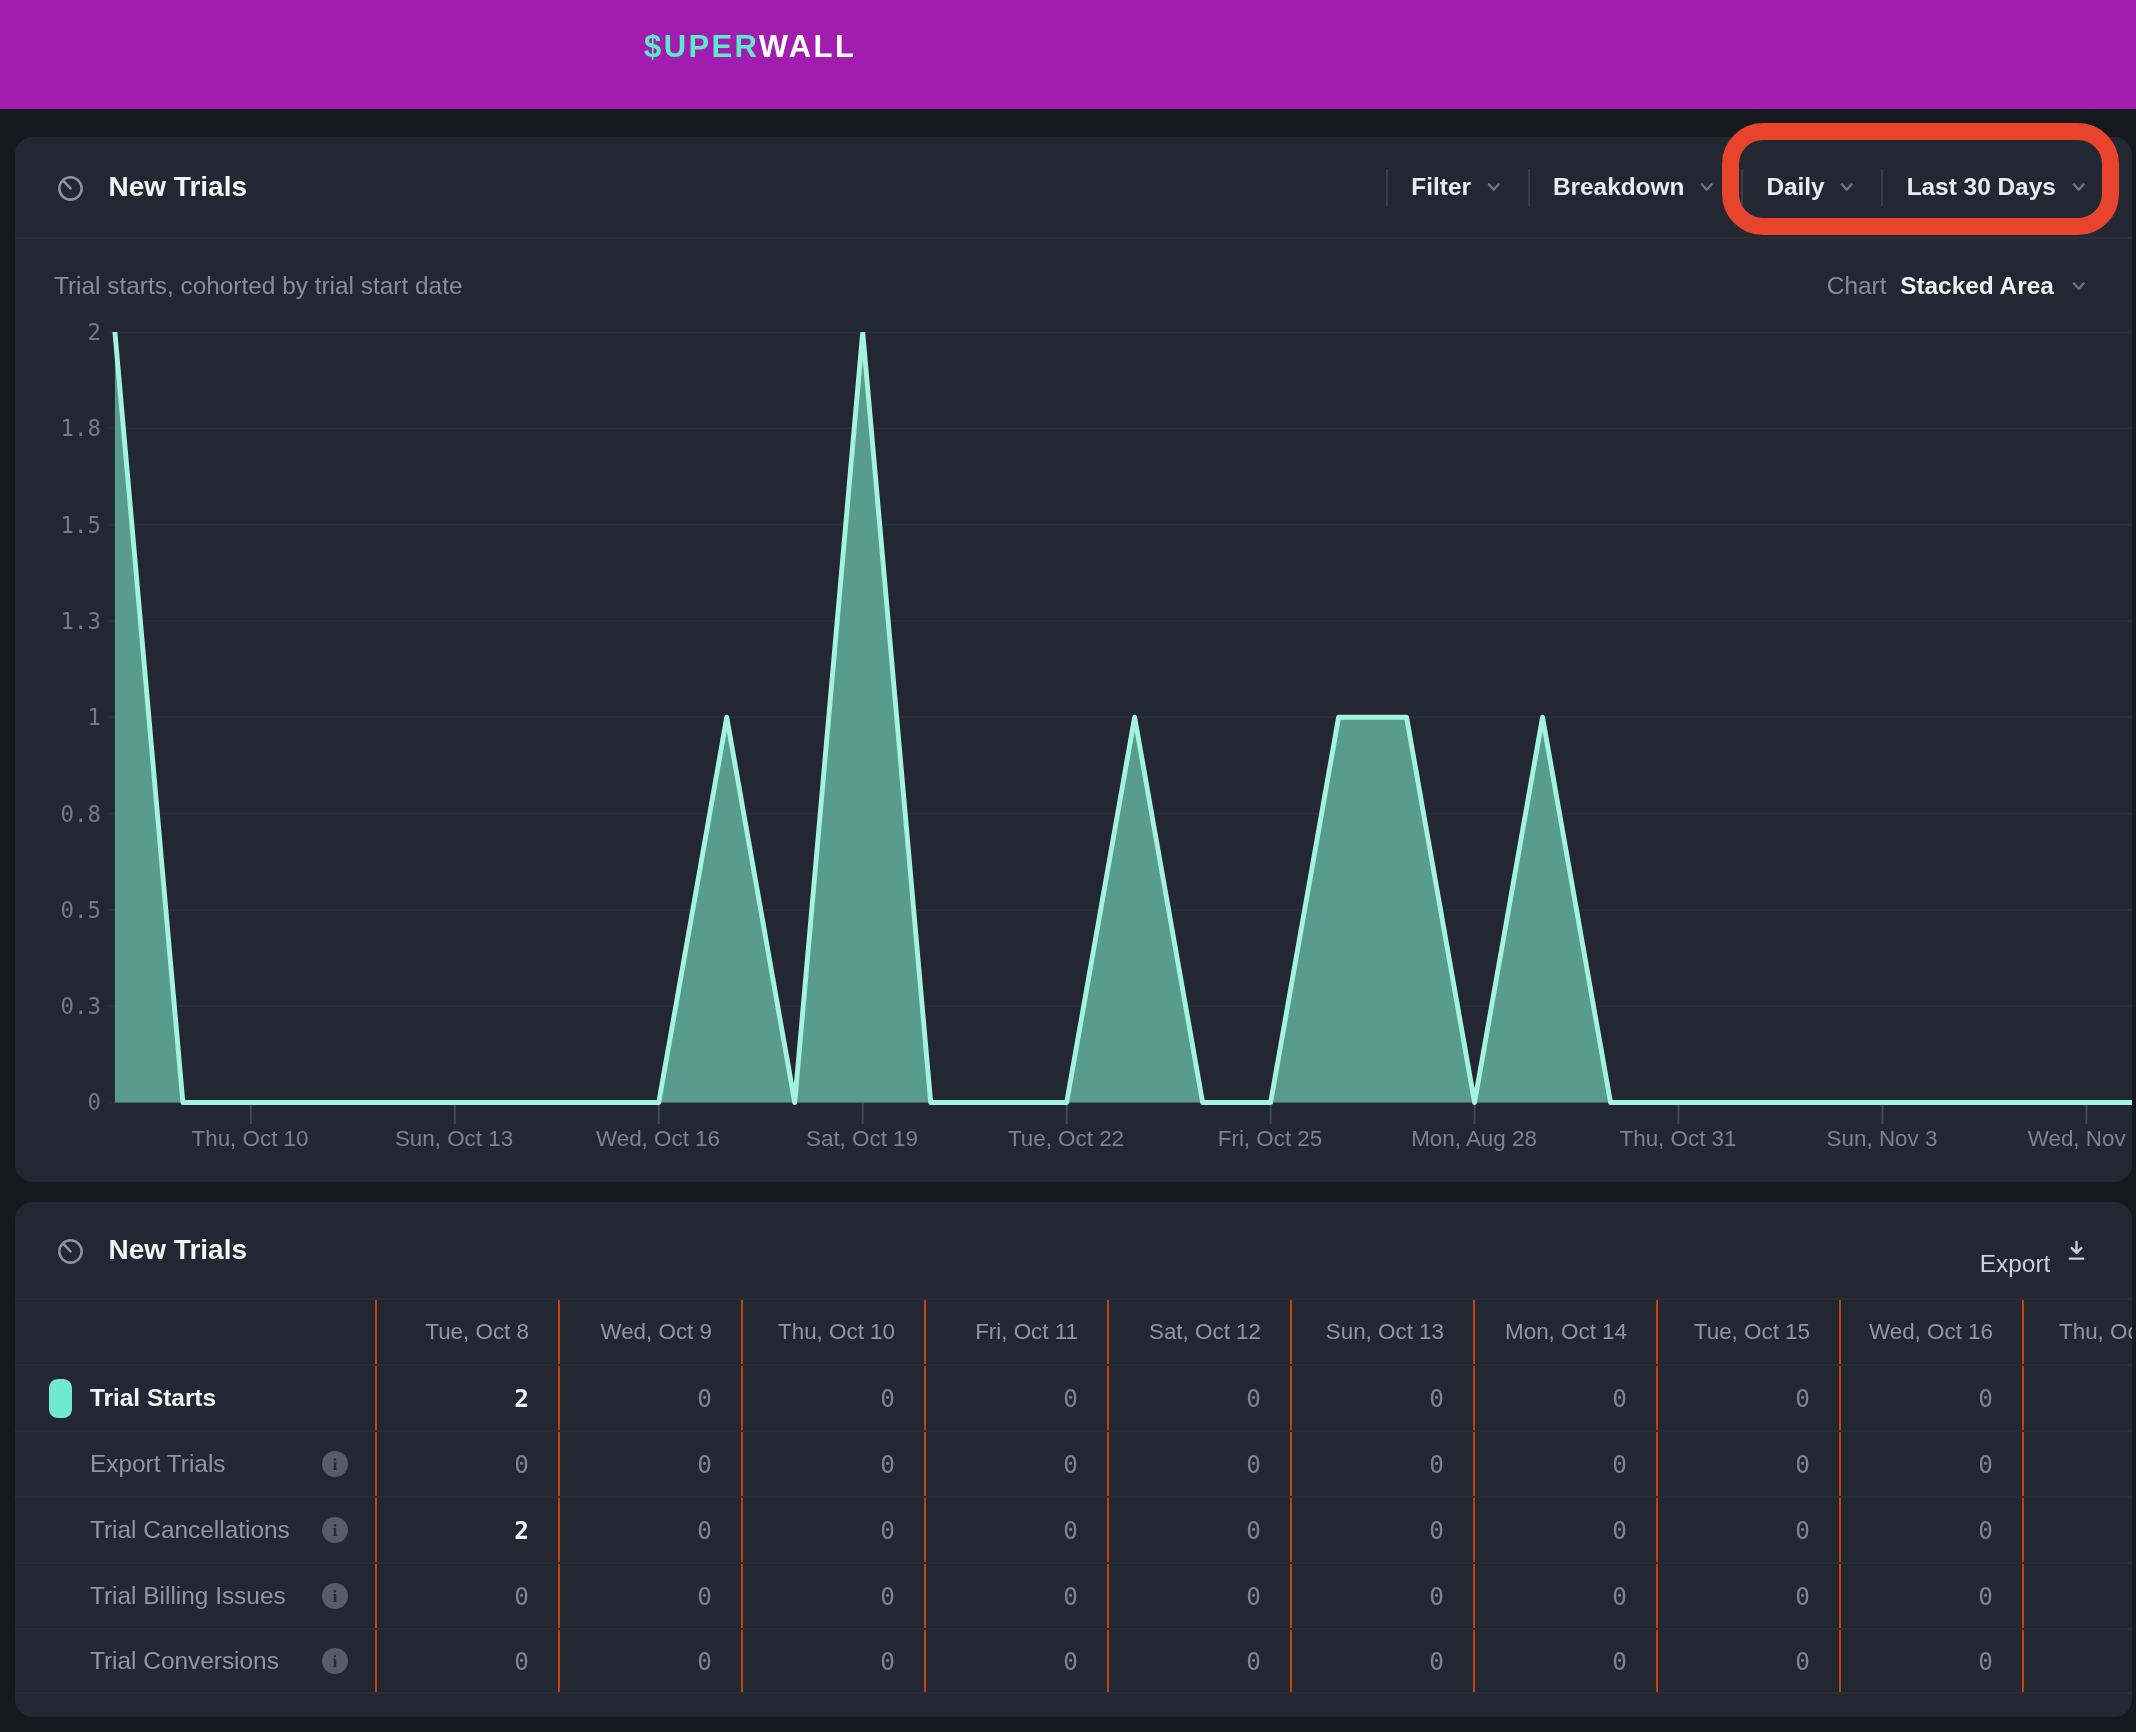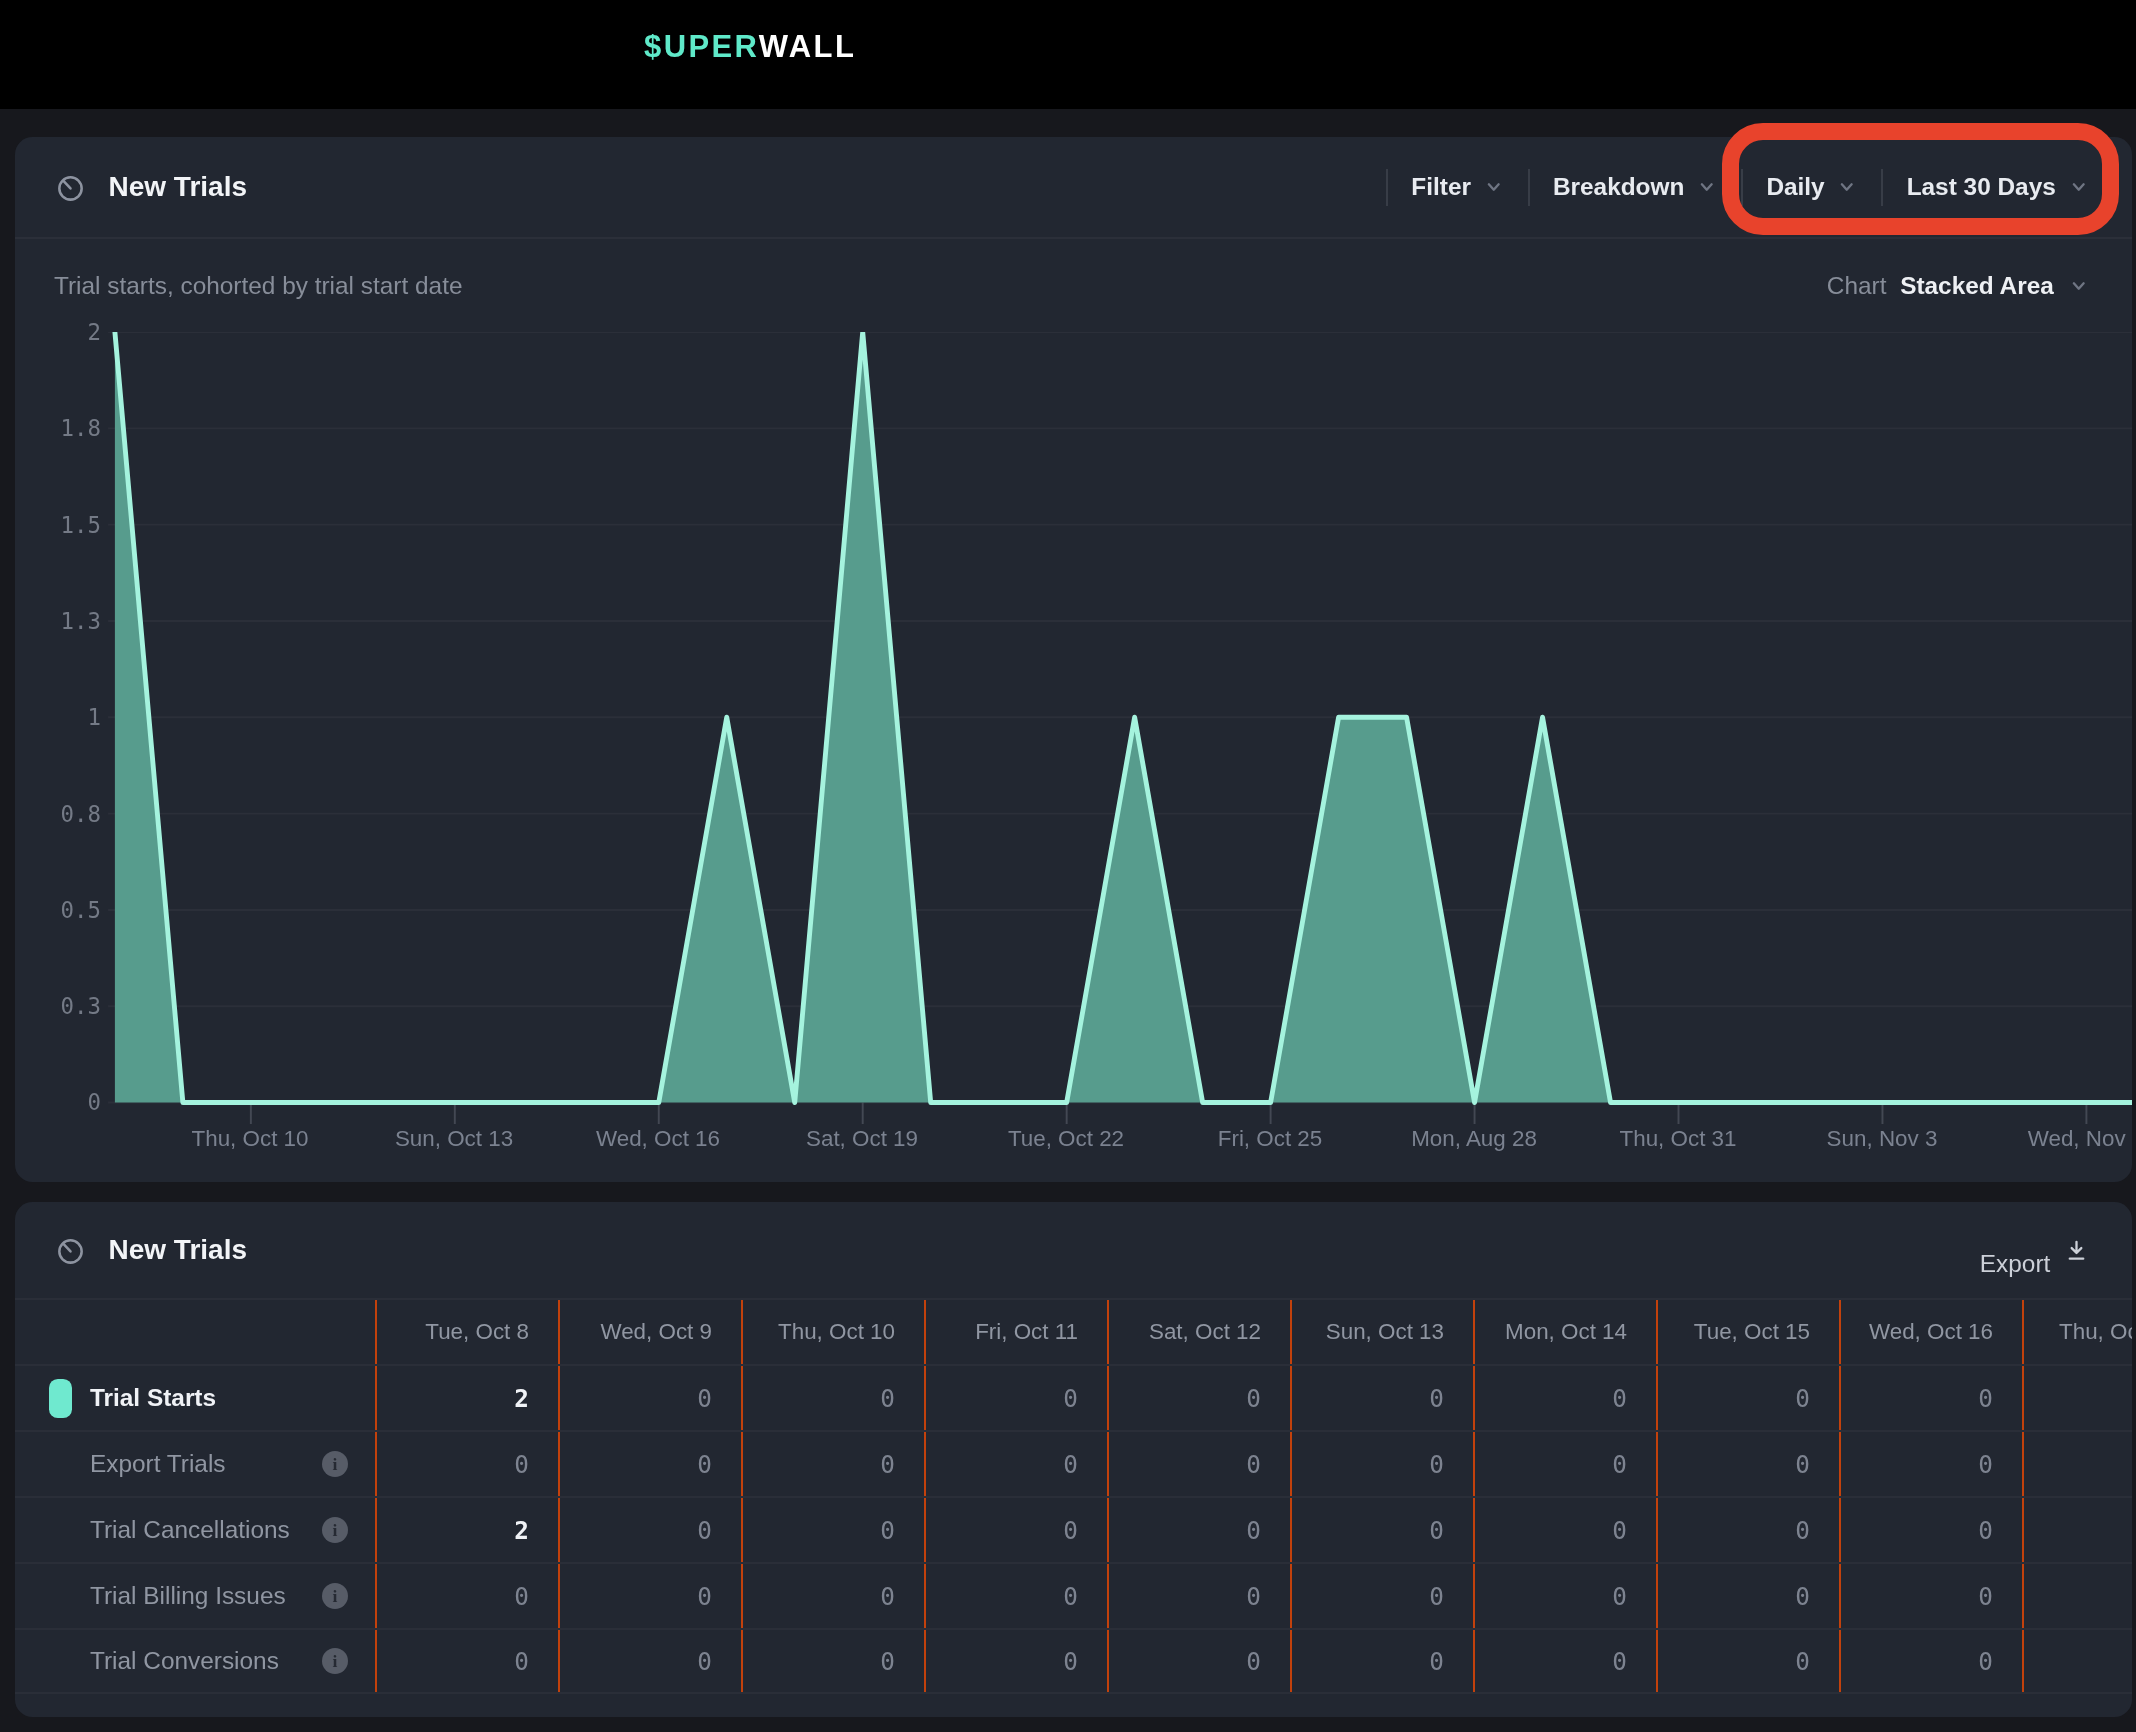--- a/index.html
+++ b/index.html
@@ -1,19 +1,19 @@
 <!DOCTYPE html>
 <html><head>
 <meta charset="utf-8">
 <style>
   html,body{margin:0;padding:0;background:#17181d;}
   .stage{position:relative;width:2137px;height:1732px;overflow:hidden;background:#17181d;
          font-family:"Liberation Sans", sans-serif;}
   
-  .topbar{position:absolute;left:0;top:0;width:2137px;height:109px;background:#000000;}
+  .topbar{position:absolute;left:0;top:0;width:2137px;height:109px;background:#a21caf;}
   .logo{position:absolute;left:644px;top:29px;font-size:31px;font-weight:700;letter-spacing:2.4px;cursor:pointer;}
   .logo .accent{color:#5fe9c9;}
   .logo .rest{color:#ffffff;}
   
   .panel{position:absolute;left:15px;width:2117px;background:#222731;border-radius:17.6px;overflow:hidden;}
   #chart-panel{top:137px;height:1045px;}
   #table-panel{top:1202px;height:515px;}
   .panel-header{position:absolute;left:0;top:0;width:100%;height:102px;box-sizing:border-box;
                 display:flex;align-items:center;padding:0 43px 0 39px;border-bottom:2px solid #2b2f39;}
   #table-panel .panel-header{border-bottom:none;height:96px;}

